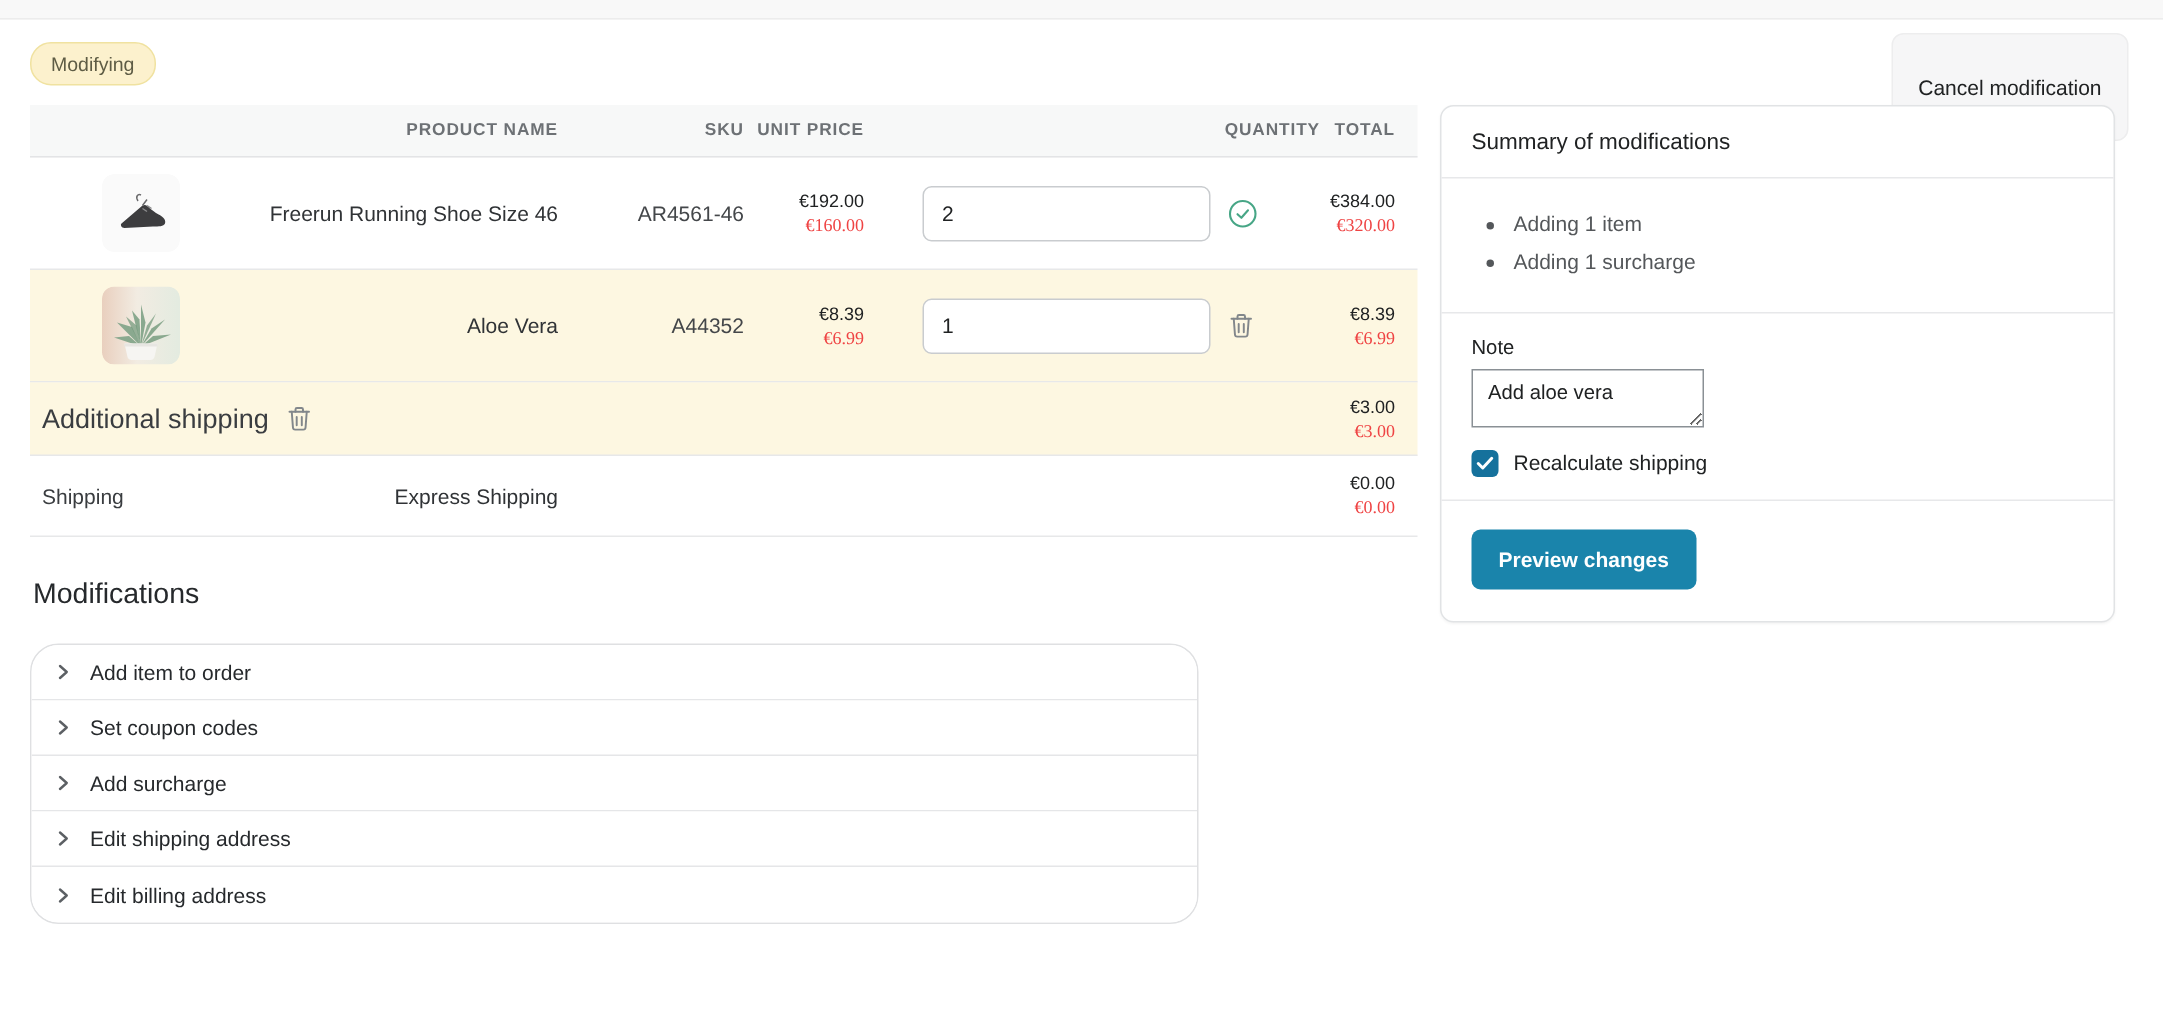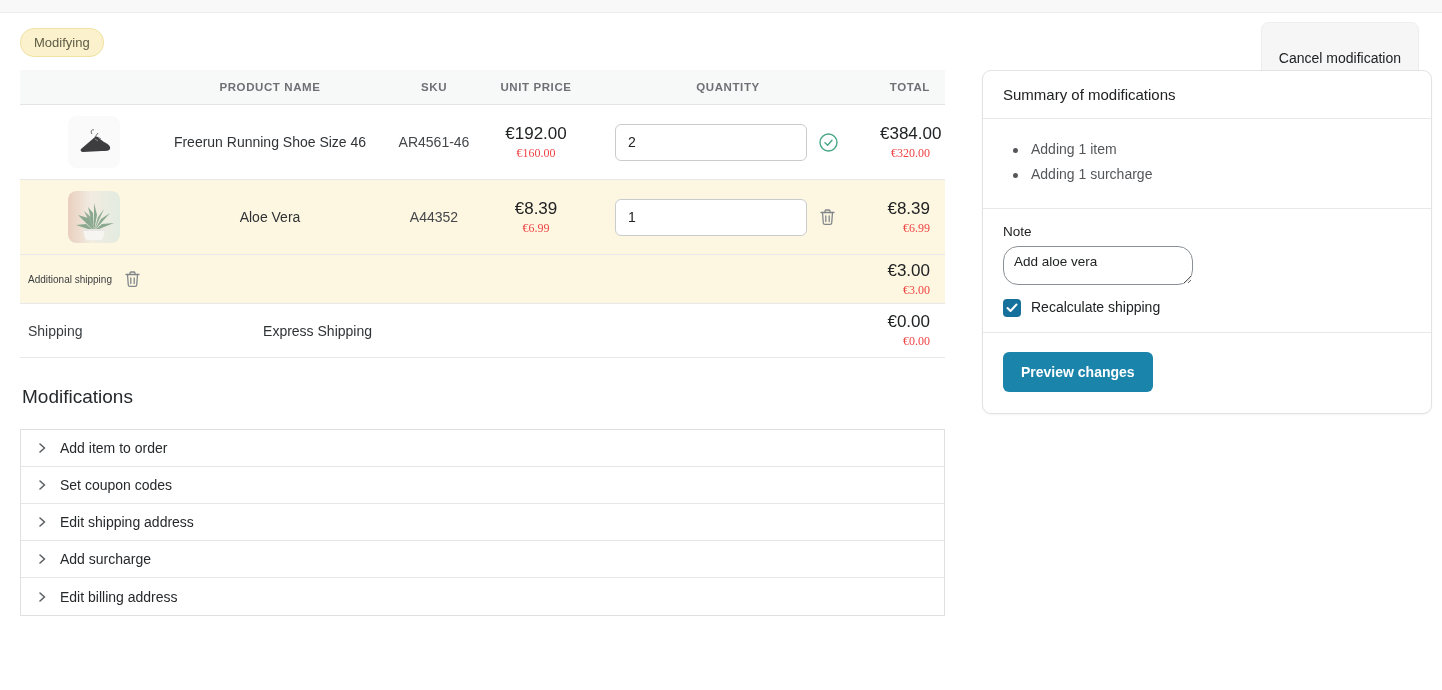--- a/index.html
+++ b/index.html
@@ -16,67 +16,67 @@
   .cancel-btn { position:absolute; right:23px; top:22px; background:#f6f6f7;
     border:1px solid #ededee; border-radius:8px; padding:27px 17px; font-size:14px;
     color:#202223; font-family:inherit; cursor:pointer; }
 
   
   .order-table { position:absolute; left:20px; top:70px; width:925px; font-size:14px; }
   .t-grid { display:grid; grid-template-columns:148px 204px 124px 80px 304px 65px; align-items:center; }
   .t-head { height:35px; background:#f7f8f8; border-bottom:1px solid #e3e4e6;
     color:#6d7175; font-size:11.5px; font-weight:700; letter-spacing:.6px; }
   .t-head > div { white-space:nowrap; }
-  .c-center { text-align:center; justify-self:stretch; }
+  .c-center { text-align:right; justify-self:stretch; }
   .c-right  { text-align:right; padding-right:15px; }
 
   .t-row { border-bottom:1px solid #e7e8e9; }
   .t-row.item { height:75px; }
   .t-row.highlight { background:#fdf7e1; }
   .prod-img { width:52px; height:52px; border-radius:8px; display:block; margin:0 auto; }
   .prod-name { color:#303336; }
   .sku { color:#44474a; }
-  .money-main { font-size:17px; color:#202223; }
+  .money-main { font-size:12px; color:#202223; }
   .money-sub  { font-size:12px; color:#ef4444; margin-top:2px;font-family:Liberation Serif, serif; }
 
   .qty-cell { display:flex; align-items:center; }
   .qty-input { margin-left:39px; width:192px; height:37px; border:1px solid #c9cccf;
     border-radius:6px; padding:0 12px; font-size:14px; color:#202223; font-family:inherit; background:#fff; }
   .qty-icon { margin-left:12px; display:flex; align-items:center; }
 
   .fee-row { height:49px; display:flex; align-items:center; padding-left:8px; }
-  .fee-label { font-size:10px; color:#3a3d40; }
+  .fee-label { font-size:18px; color:#3a3d40; }
   .fee-trash { margin-left:12px; display:flex; align-items:center; cursor:pointer; background:none; border:none; padding:0; }
   .fee-total { margin-left:auto; text-align:right; padding-right:15px; }
 
   .ship-row { height:54px; }
   .ship-label { padding-left:8px; color:#3a3d40; }
   .ship-method { text-align:right; color:#303336; }
 
   
   .mods-title { position:absolute; left:22px; top:386px; font-size:19px; font-weight:400; color:#26292c; }
-  .accordion { position:absolute; left:20px; top:429px; width:925px;
-    border:1px solid #dfe0e2; border-radius:0; background:#fff; overflow:hidden; }
+  .accordion { position:absolute; left:20px; top:429px; width:779px;
+    border:1px solid #dfe0e2; border-radius:19px; background:#fff; overflow:hidden; }
   .acc-item { height:37px; display:flex; align-items:center; padding-left:15px;
     border-bottom:1px solid #e5e6e8; cursor:pointer; background:#fff; }
   .acc-item:last-child { border-bottom:none; }
   .acc-label { margin-left:12px; font-size:14px; color:#26292c; }
 
   
-  .summary-card { position:absolute; left:982px; top:70px; width:450px; background:#fff;
+  .summary-card { position:absolute; left:960px; top:70px; width:450px; background:#fff;
     border:1px solid #e1e3e5; border-radius:9px; box-shadow:0 1px 2px rgba(0,0,0,.05); }
   .card-sec { padding:15px 20px; border-bottom:1px solid #e7e8ea; }
   .card-sec:last-child { border-bottom:none; }
   .card-title { font-size:15px; color:#202223; }
   .sum-list { list-style:none; padding:2px 0 2px 6px; }
   .sum-list li { position:relative; padding-left:22px; font-size:14px; color:#54575a; margin:5px 0 9px; }
   .sum-list li::before { content:""; position:absolute; left:4px; top:7px; width:5px; height:5px;
     border-radius:50%; background:#54575a; }
   .note-label { font-size:13.5px; color:#202223; margin-bottom:7px; }
-  .note-area { width:190px; height:39px; border:1px solid #8a9095; border-radius:15px;
+  .note-area { width:155px; height:39px; border:1px solid #8a9095; border-radius:0;
     padding:7px 10px; font-size:13.5px; font-family:inherit; color:#202223; resize:both; }
   .check-row { display:flex; align-items:flex-start; margin-top:10px; }
   .checkbox { width:18px; height:18px; border-radius:4px; background:#15719c;
     display:flex; align-items:center; justify-content:center; cursor:pointer; flex:0 0 auto; }
   .check-label { margin-left:10px; font-size:14px; color:#202223; }
   .preview-btn { background:#1a84ab; color:#fff; border:none; border-radius:6px;
     padding:12px 18px; font-size:14px; font-weight:700; font-family:inherit; cursor:pointer; margin:4px 0 6px; }
 </style>
 </head>
 <body>
@@ -219,27 +219,27 @@
   <div class="acc-item">
     <svg width="12" height="12" viewBox="0 0 12 12" fill="none">
         <path d="M4 2 L8.5 6 L4 10" stroke="#5c6064" stroke-width="1.6" stroke-linecap="round" stroke-linejoin="round"></path>
       </svg>
     <span class="acc-label">Set coupon codes</span>
   </div>
   <div class="acc-item">
     <svg width="12" height="12" viewBox="0 0 12 12" fill="none">
         <path d="M4 2 L8.5 6 L4 10" stroke="#5c6064" stroke-width="1.6" stroke-linecap="round" stroke-linejoin="round"></path>
       </svg>
+    <span class="acc-label">Add surcharge</span>
+  </div>
+  <div class="acc-item">
+    <svg width="12" height="12" viewBox="0 0 12 12" fill="none">
+        <path d="M4 2 L8.5 6 L4 10" stroke="#5c6064" stroke-width="1.6" stroke-linecap="round" stroke-linejoin="round"></path>
+      </svg>
     <span class="acc-label">Edit shipping address</span>
-  </div>
-  <div class="acc-item">
-    <svg width="12" height="12" viewBox="0 0 12 12" fill="none">
-        <path d="M4 2 L8.5 6 L4 10" stroke="#5c6064" stroke-width="1.6" stroke-linecap="round" stroke-linejoin="round"></path>
-      </svg>
-    <span class="acc-label">Add surcharge</span>
   </div>
   <div class="acc-item">
     <svg width="12" height="12" viewBox="0 0 12 12" fill="none">
         <path d="M4 2 L8.5 6 L4 10" stroke="#5c6064" stroke-width="1.6" stroke-linecap="round" stroke-linejoin="round"></path>
       </svg>
     <span class="acc-label">Edit billing address</span>
   </div>
 </div>
 
 <aside class="summary-card">

